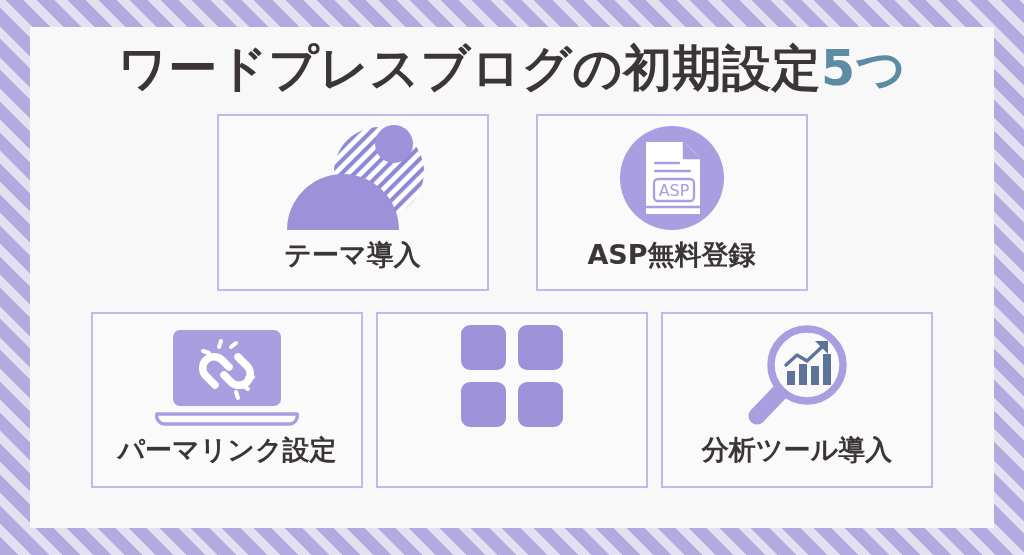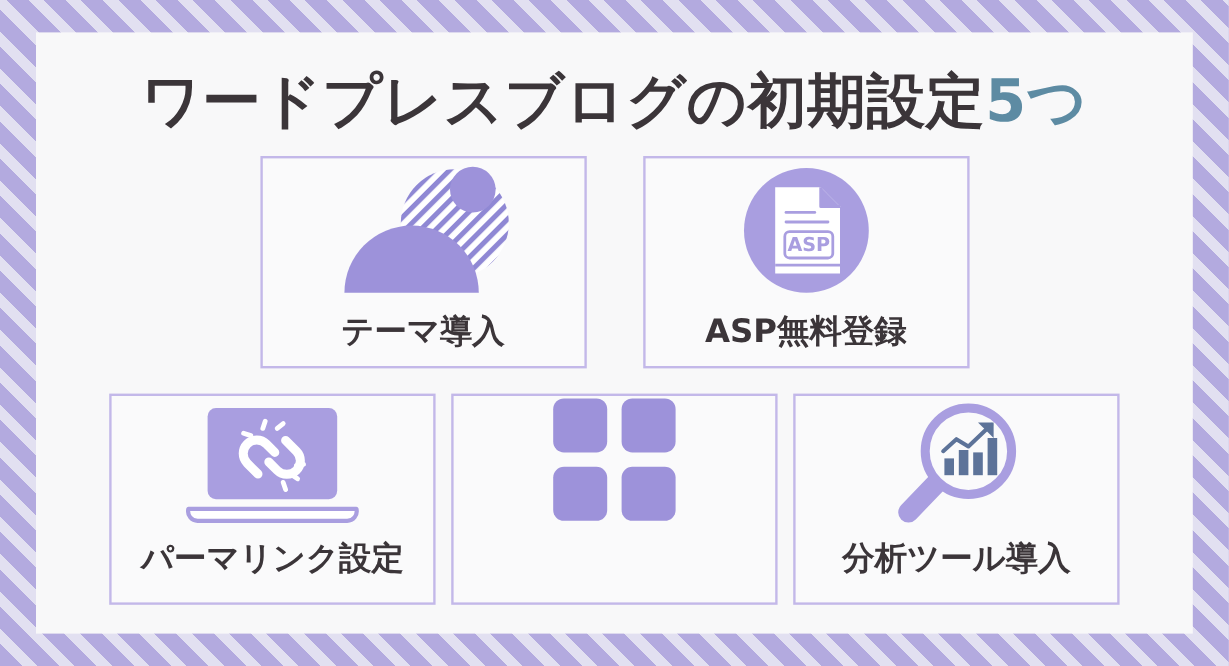--- a/index.html
+++ b/index.html
@@ -36,21 +36,21 @@
     height: 501px;
     background: #f8f8f9;
     box-sizing: border-box;
     display: flex;
     flex-direction: column;
     align-items: center;
   }
 
   
   #title {
-    margin-top: 32px;
+    margin-top: 16px;
     font-size: 49px;
     font-weight: bold;
     letter-spacing: 0.5px;
     color: #3b3539;
     line-height: 1.05;
     white-space: nowrap;
     text-align: center;
     font-family: "DejaVu Sans", "Liberation Sans", sans-serif;
   }
   #title .accent { color: #5d8ba3; }
@@ -82,36 +82,36 @@
     align-items: center;
     justify-content: flex-start;
     position: relative;
   }
   #row-2 .card { height: 176px; }
 
   .card-icon {
     height: 116px;
     width: 100%;
     display: flex;
+    align-items: center;
     justify-content: center;
     position: relative;
     margin-top: 4px;
-    font-weight: bold;
   }
   #row-2 .card-icon { height: 120px; margin-top: 2px; }
 
   .card-label {
     font-size: 27px;
     font-weight: bold;
     color: #3b3539;
     white-space: nowrap;
     line-height: 1;
     font-family: "DejaVu Sans", "Liberation Sans", sans-serif;
   }
-  #row-1 .card-label { margin-top: 11px; }
+  #row-1 .card-label { margin-top: 5px; }
   #row-2 .card-label { margin-top: 0px; }
 
   svg { display: block; overflow: visible; }
 </style>
 </head>
 <body>
 
 <div id="infographic">
 
   <div id="panel">

